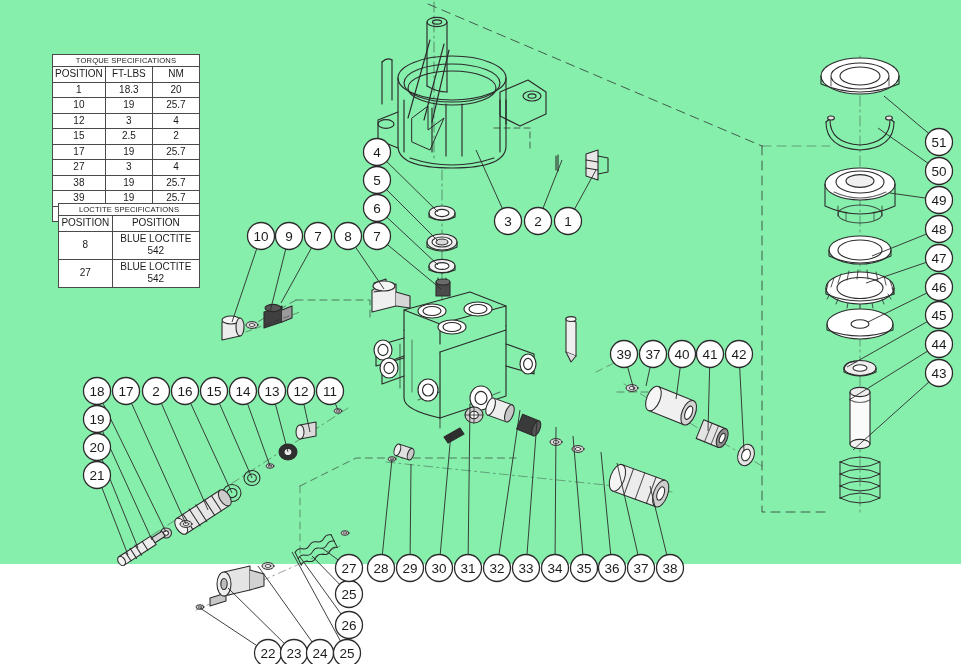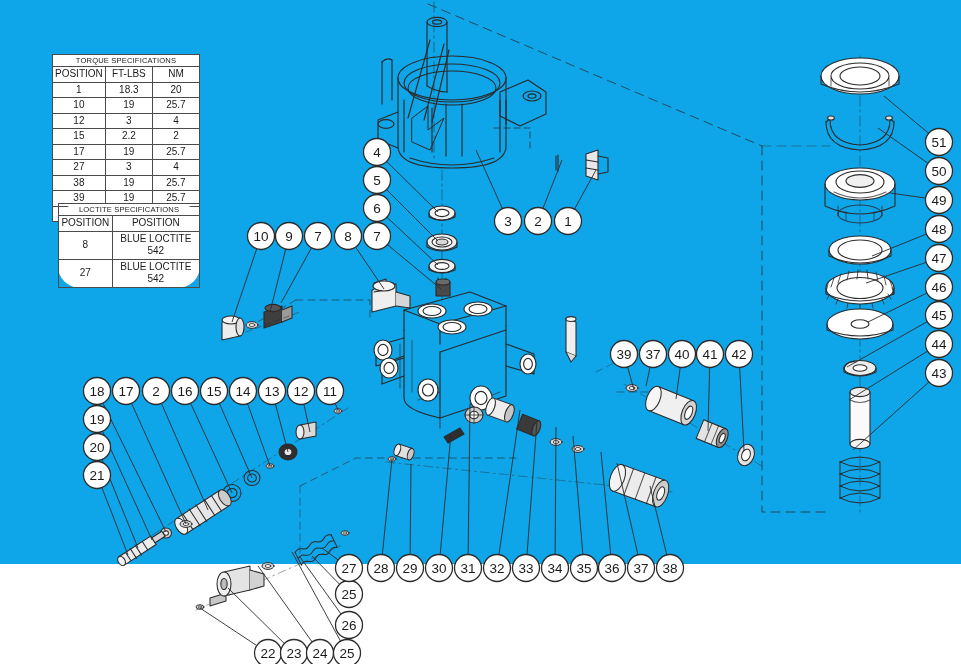--- a/index.html
+++ b/index.html
@@ -1,28 +1,28 @@
 <!DOCTYPE html>
 <html><head>
 <meta charset="utf-8">
 <style>
   html,body{margin:0;padding:0;background:#ffffff;}
   body{width:961px;height:664px;overflow:hidden;
        font-family:"Liberation Sans","DejaVu Sans",sans-serif;}
-  #stage{position:relative;width:961px;height:564px;background:#0ea5e9;}
+  #stage{position:relative;width:961px;height:564px;background:#86efac;}
   svg.layer{position:absolute;left:0;top:0;width:961px;height:664px;}
 
   table.spec{position:absolute;border-collapse:collapse;background:#fff;}
   table.spec td,table.spec th{
      border:1px solid #4a4a4a;text-align:center;
      font-size:10px;color:#1b1b1b;padding:1px 2px;font-weight:normal;
      line-height:1.25;}
   table.spec th.title{font-size:7.6px;letter-spacing:.15px;}
   #torque-table{left:52px;top:54px;width:148px;}
-  #loctite-table{left:58px;top:203px;width:142px;border-radius:22px;}
+  #loctite-table{left:58px;top:203px;width:142px;}
   #torque-table td.c,#loctite-table td.c{width:33%;}
 </style>
 </head>
 <body>
 
 <div id="stage">
 
   <table class="spec" id="torque-table">
     <thead>
       <tr>
@@ -45,21 +45,21 @@
           <td class="c">19</td>
           <td class="c">25.7</td>
         </tr>
         <tr>
           <td class="c">12</td>
           <td class="c">3</td>
           <td class="c">4</td>
         </tr>
         <tr>
           <td class="c">15</td>
-          <td class="c">2.2</td>
+          <td class="c">2.5</td>
           <td class="c">2</td>
         </tr>
         <tr>
           <td class="c">17</td>
           <td class="c">19</td>
           <td class="c">25.7</td>
         </tr>
         <tr>
           <td class="c">27</td>
           <td class="c">3</td>

